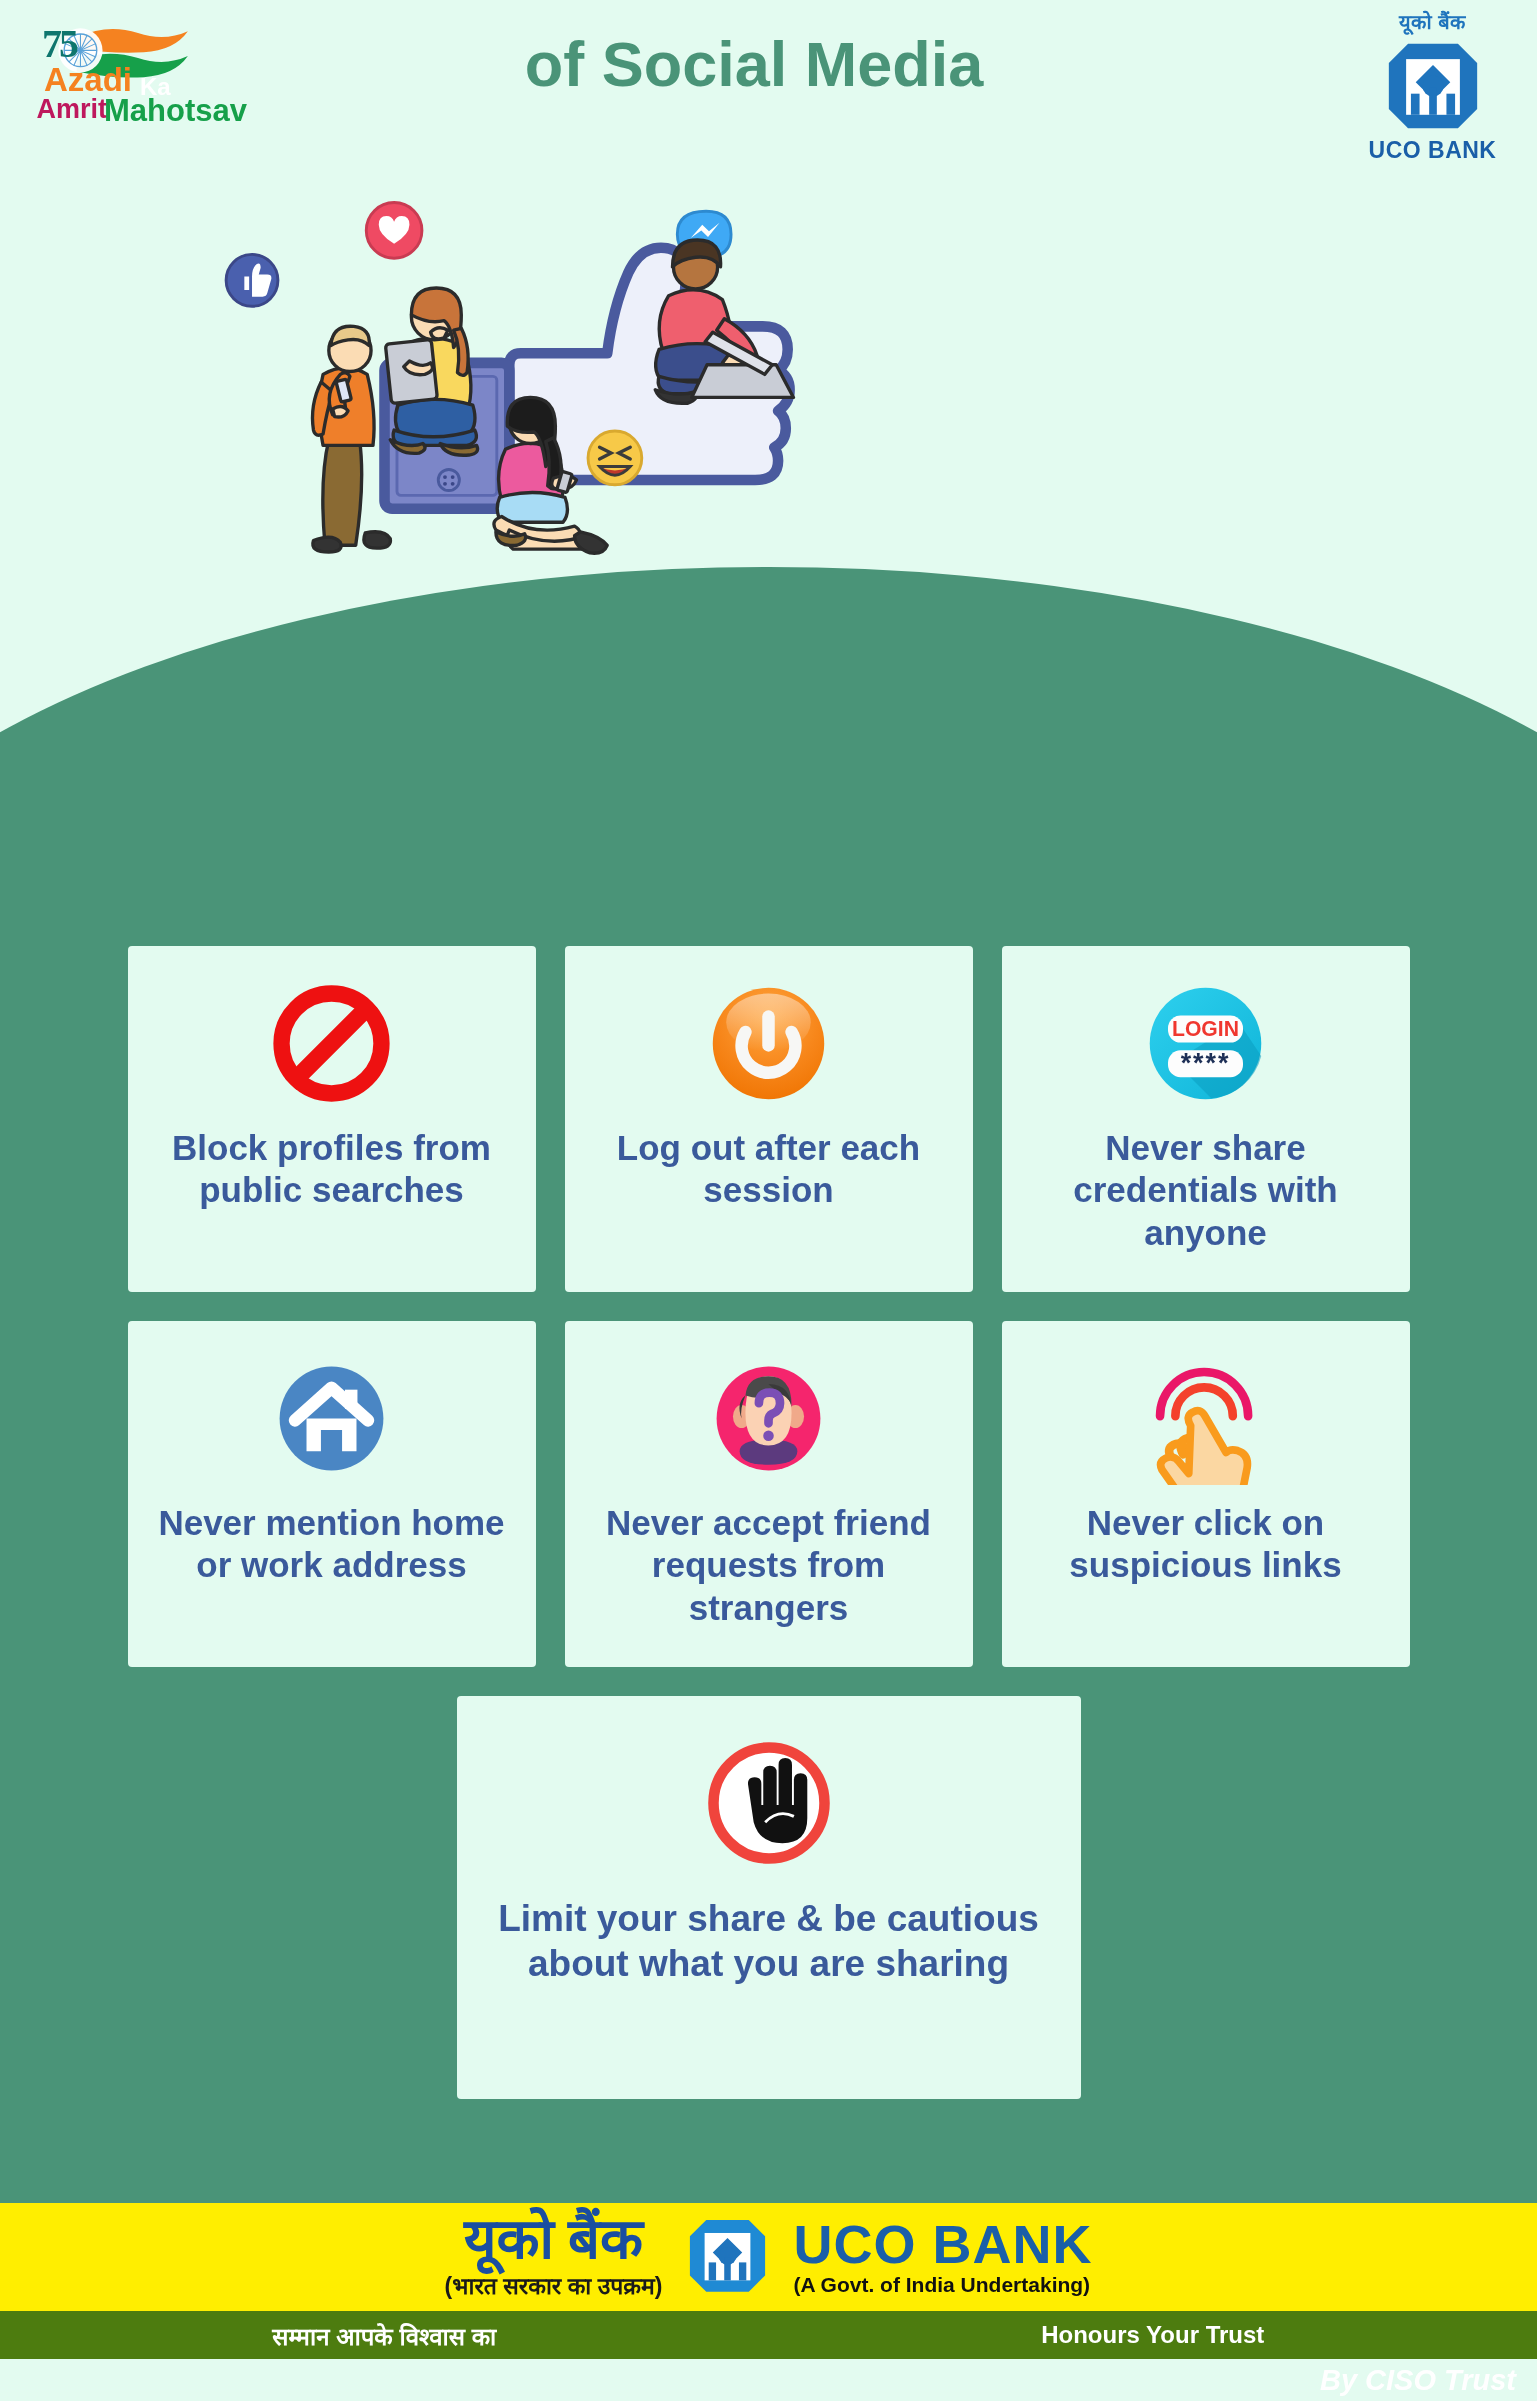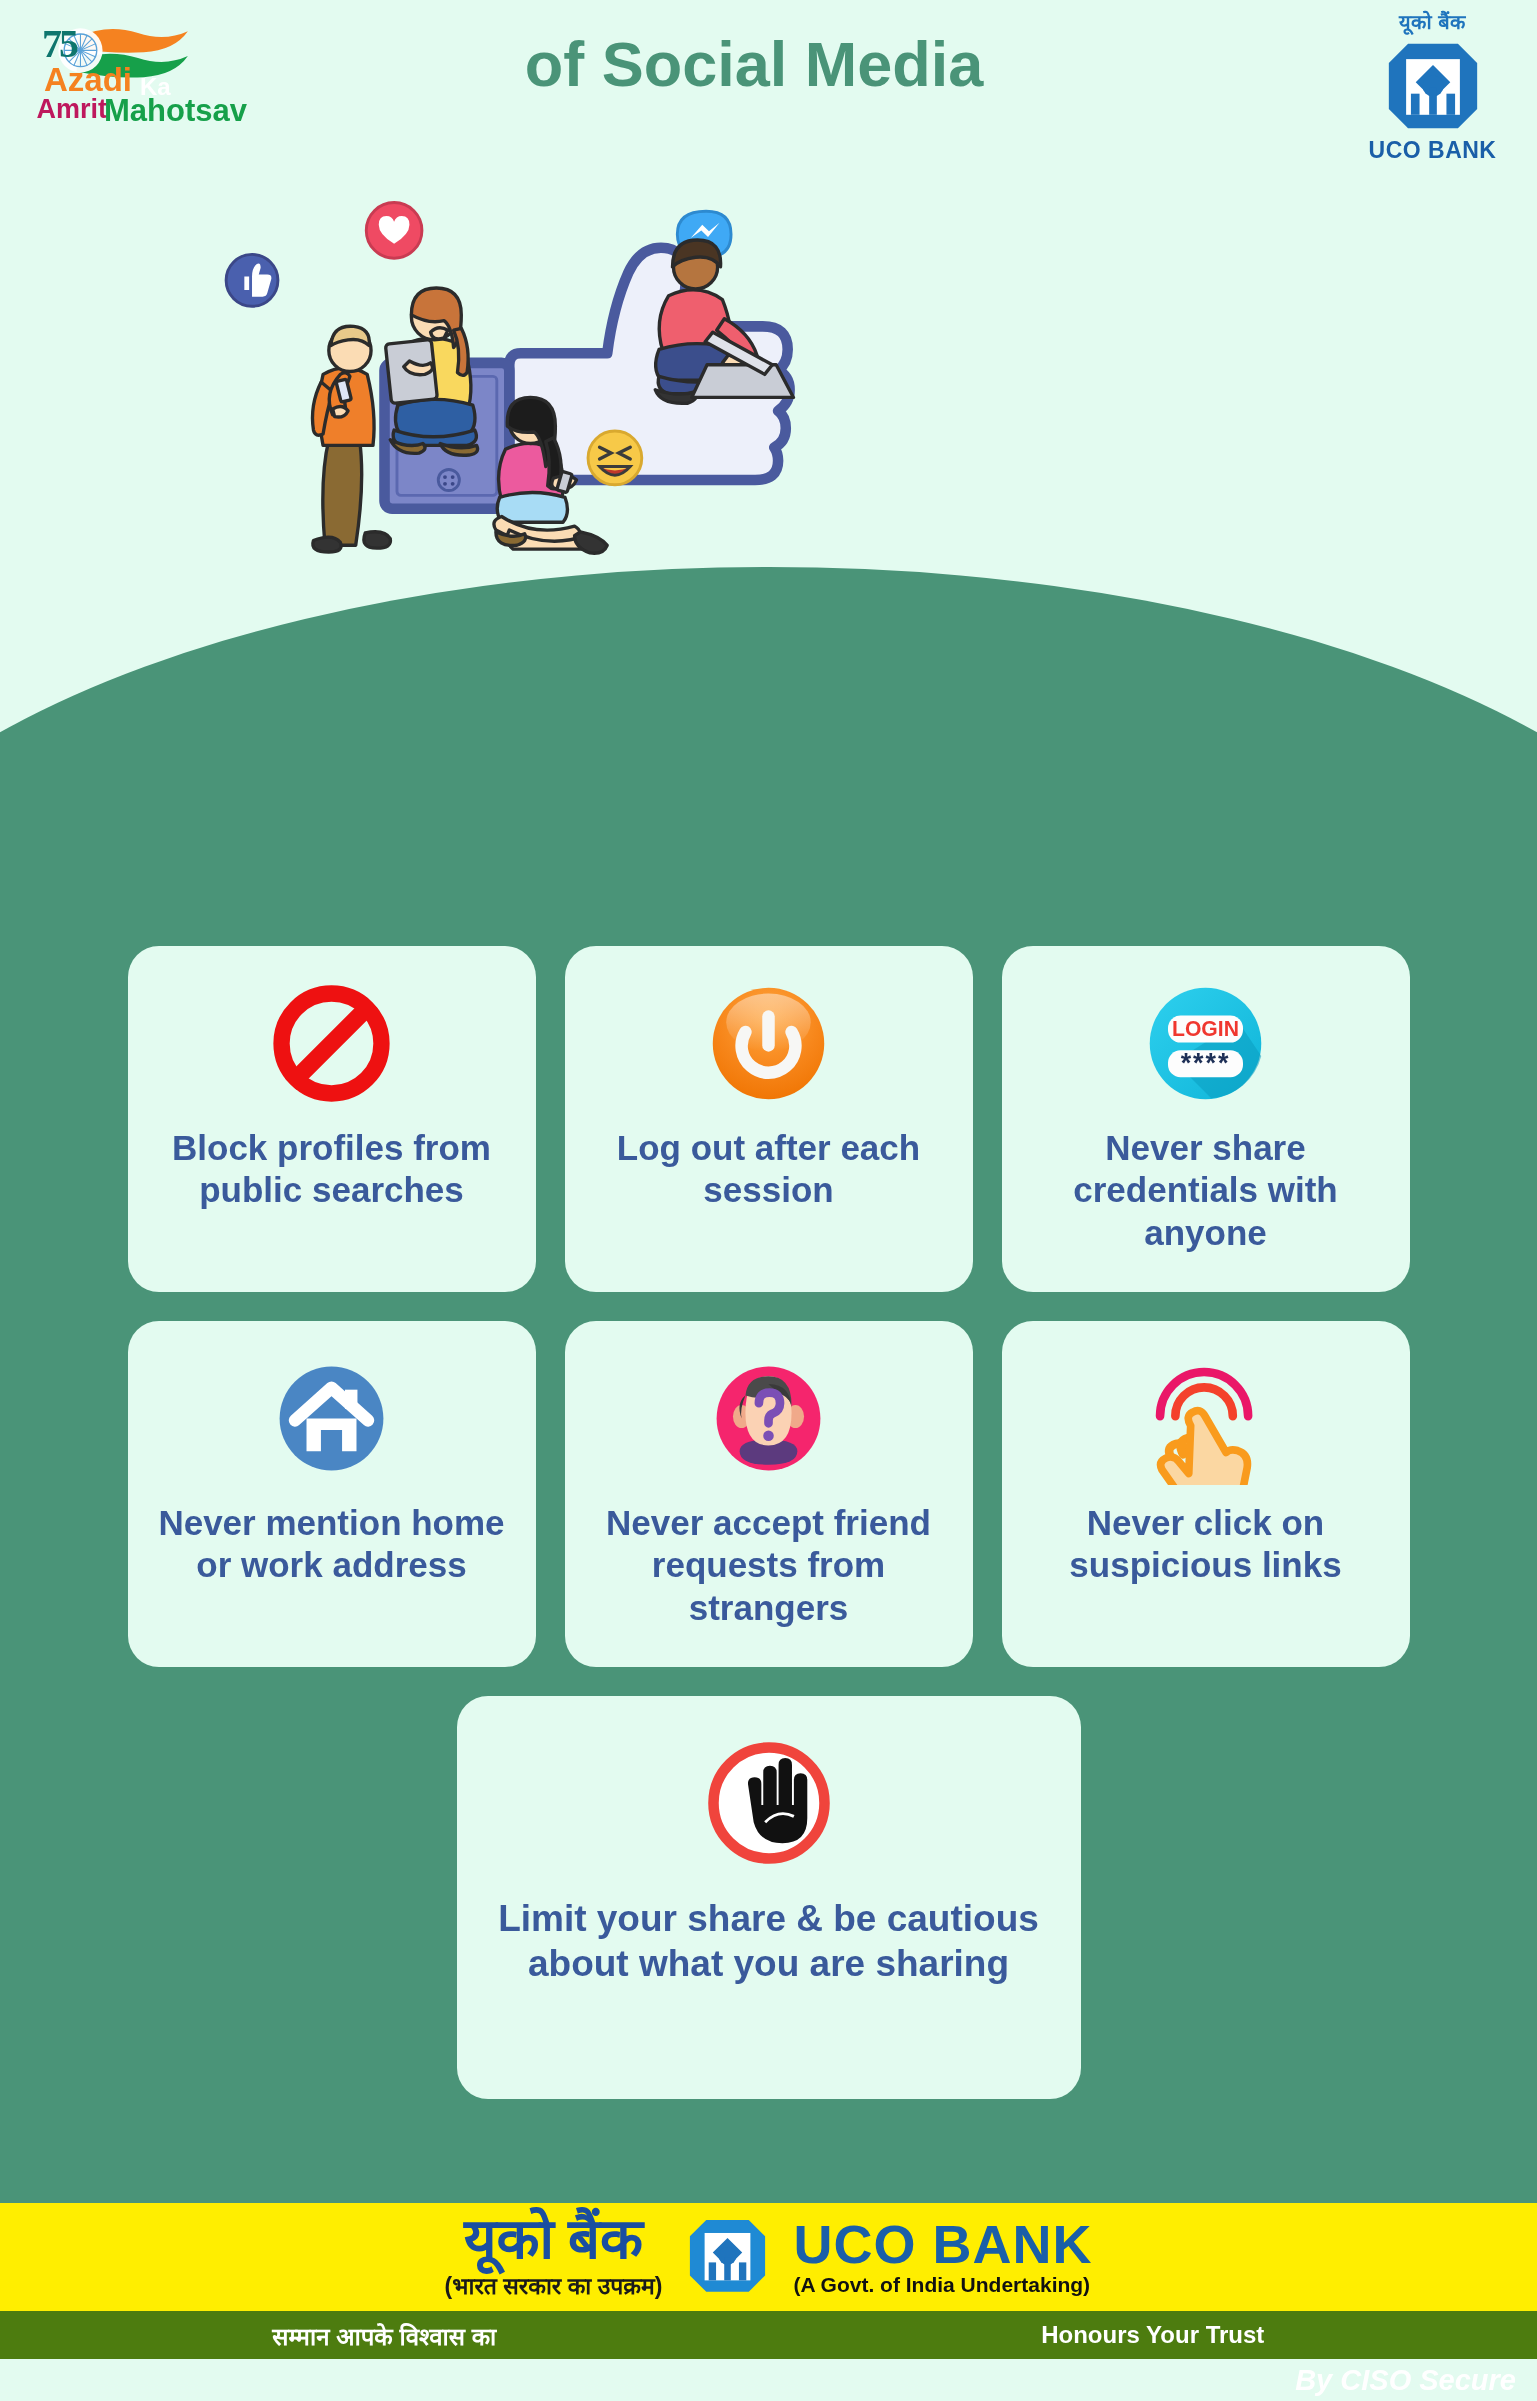--- a/index.html
+++ b/index.html
@@ -59,21 +59,21 @@
   .uco-top-name { font-size:23px; font-weight:bold; color:#1a5fa8; margin-top:3.8px; letter-spacing:0.5px; }
 
   
   .hero { position:absolute; left:221px; top:192px; width:711px; height:384px; z-index:4; }
 
   
   .cards { position:absolute; left:0; top:946px; width:1537px; z-index:6; }
   .card-row { display:flex; justify-content:center; gap:29px; margin-bottom:29px; }
   .card {
     background:#e3fbf0;
-    border-radius:31px;
+    border-radius:4px;
     padding:25px 29px 25px;
     display:flex; flex-direction:column;
     align-items:center; justify-content:flex-start;
   }
   .row1 .card, .row2 .card { width:408px; height:346px; }
   .row3 .card { width:624px; height:403px; }
   .card-icon { height:144px; display:flex; align-items:center; justify-content:center; }
   .row3 .card-icon { height:163px; }
   .card-label {
     margin-top:11.5px;
@@ -395,15 +395,15 @@
       <div class="fy-name">UCO BANK</div>
       <div class="fy-sub">(A Govt. of India Undertaking)</div>
     </div>
   </div>
 
   <div class="footer-blue">
     <div class="fb-left">सम्मान आपके विश्वास का</div>
     <div class="fb-right">Honours Your Trust</div>
   </div>
 
-  <div class="footer-credit">By CISO Secure</div>
+  <div class="footer-credit">By CISO Trust</div>
 </div>
 
 
 </body></html>

